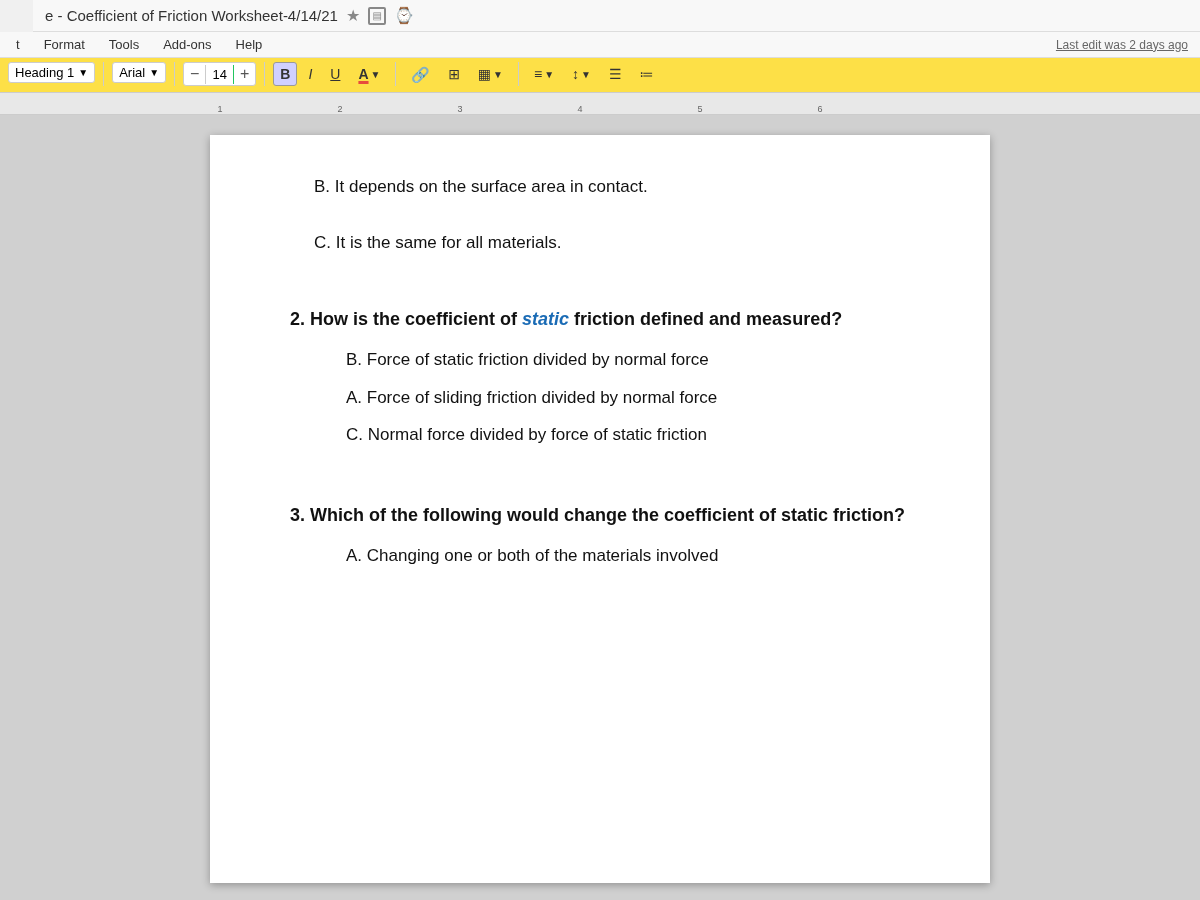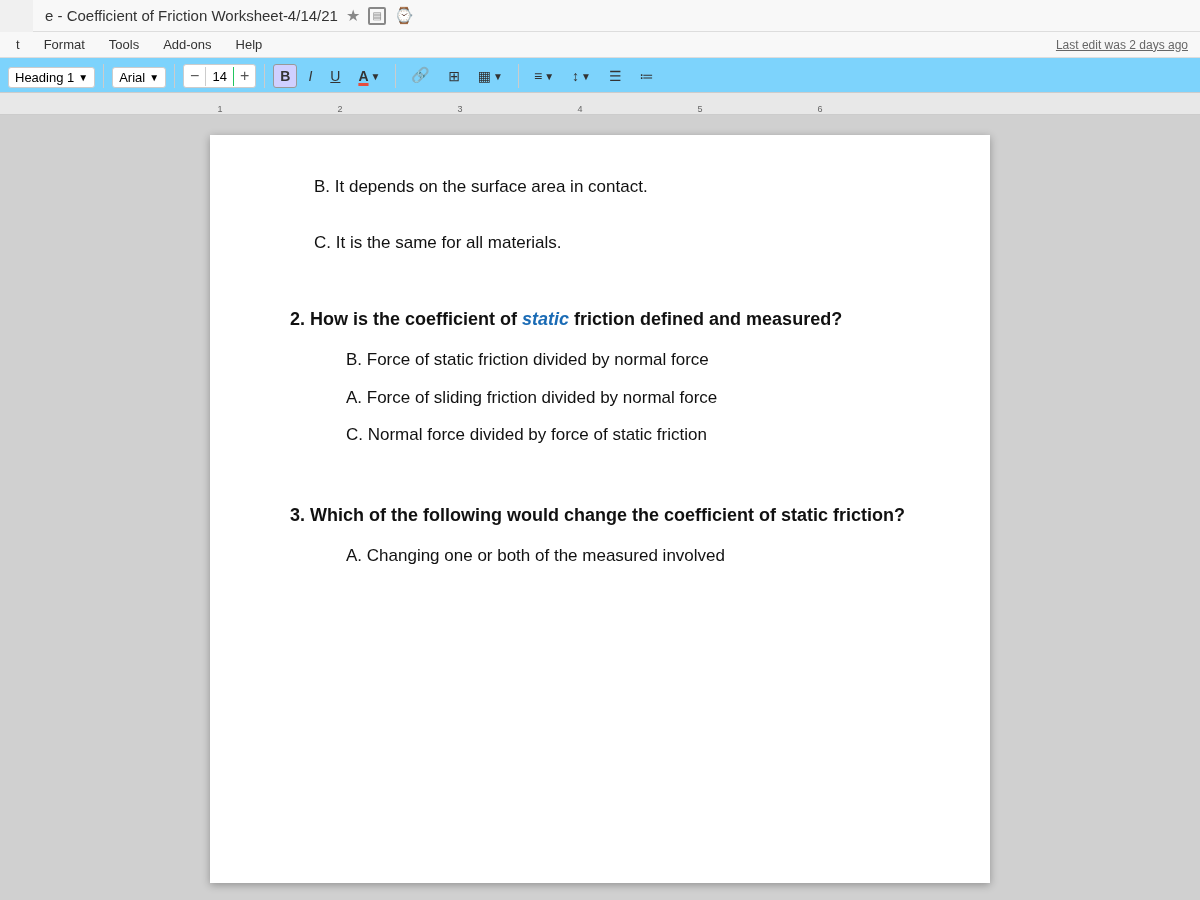--- a/index.html
+++ b/index.html
@@ -55,25 +55,25 @@
     }
     .last-edit {
       color: #666;
       font-size: 12px;
       text-decoration: underline;
       cursor: pointer;
     }
 
     
     #toolbar {
-      background: #7dd3fc;
+      background: #fde047;
       border-bottom: 1px solid #ccc;
       padding: 4px 8px;
       display: flex;
-      align-items: flex-end;
+      align-items: flex-start;
       gap: 4px;
       flex-wrap: nowrap;
     }
     .toolbar-divider {
       width: 1px;
       height: 24px;
       background: #ccc;
       margin: 0 4px;
     }
     .toolbar-btn {
@@ -356,18 +356,18 @@
     </div>
 
     <div style="height: 24px;"></div>
 
     <div class="question-block">
       <div class="question">
         <span>3.</span>
         <span>Which of the following would change the coefficient of static friction?</span>
       </div>
       <div class="answer-block">
-        <div class="answer-option">A. Changing one or both of the measured involved</div>
+        <div class="answer-option">A. Changing one or both of the materials involved</div>
       </div>
     </div>
 
   </div>
 </div>
 
 </body></html>

